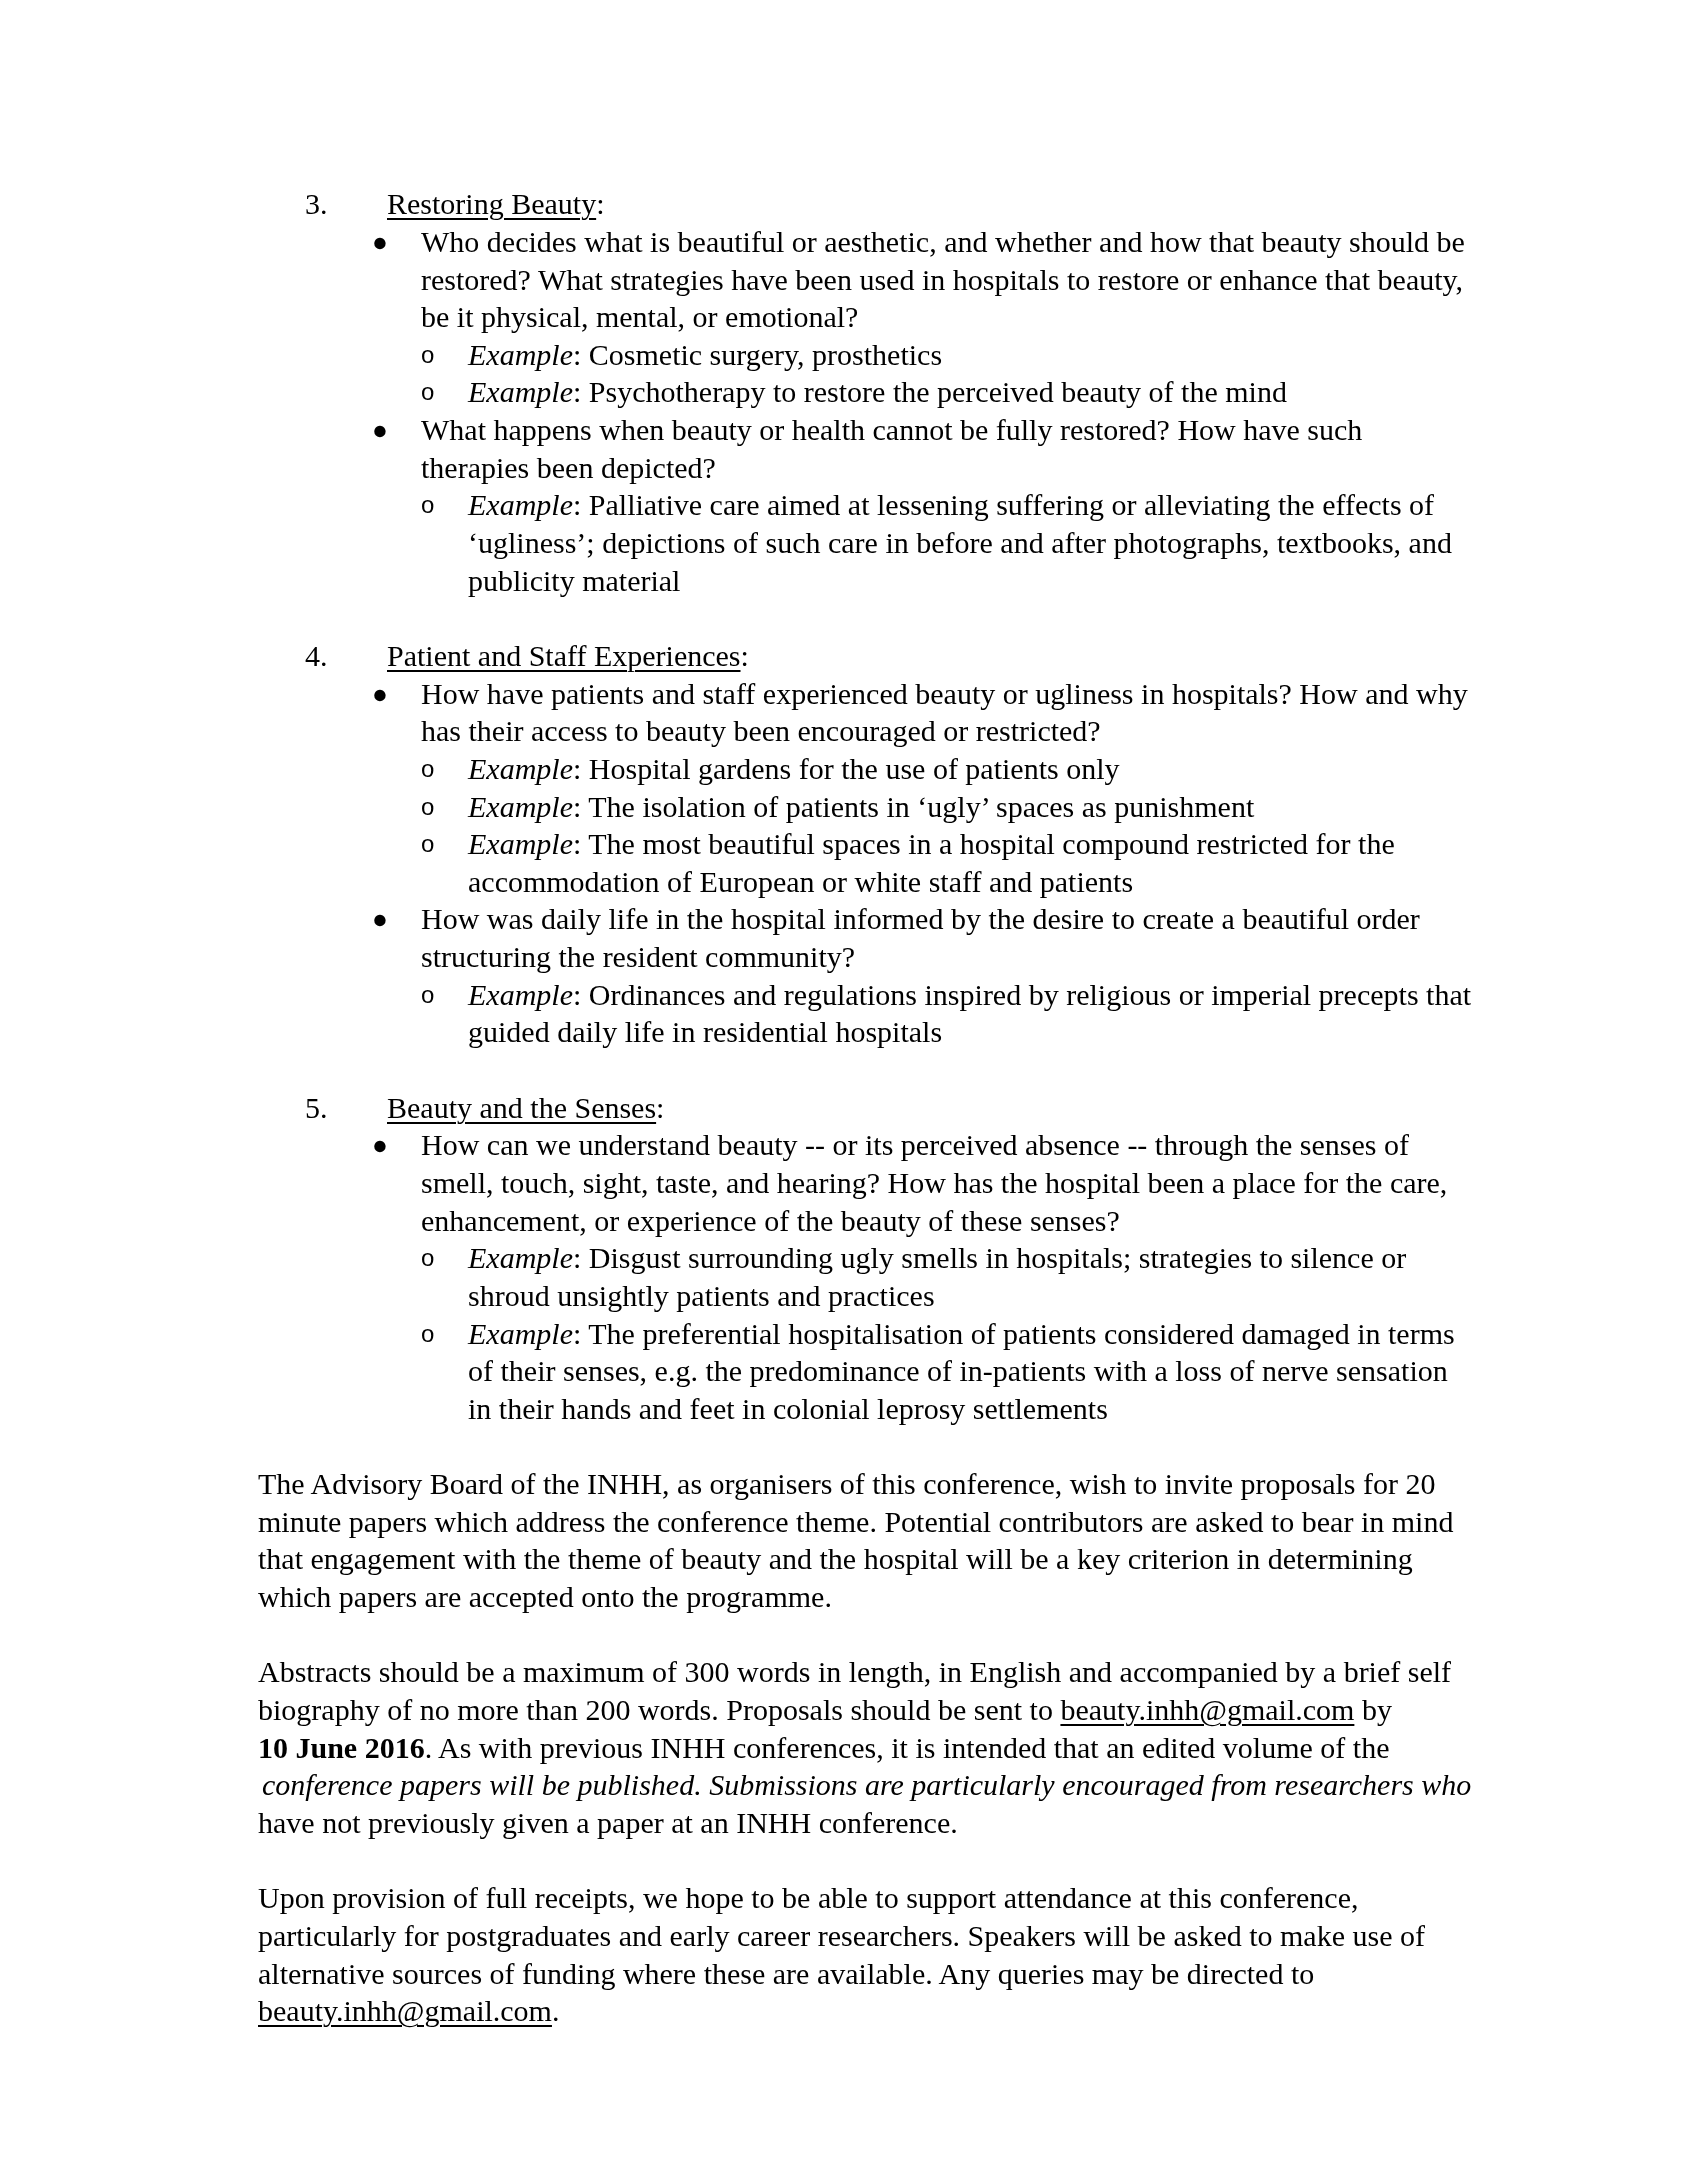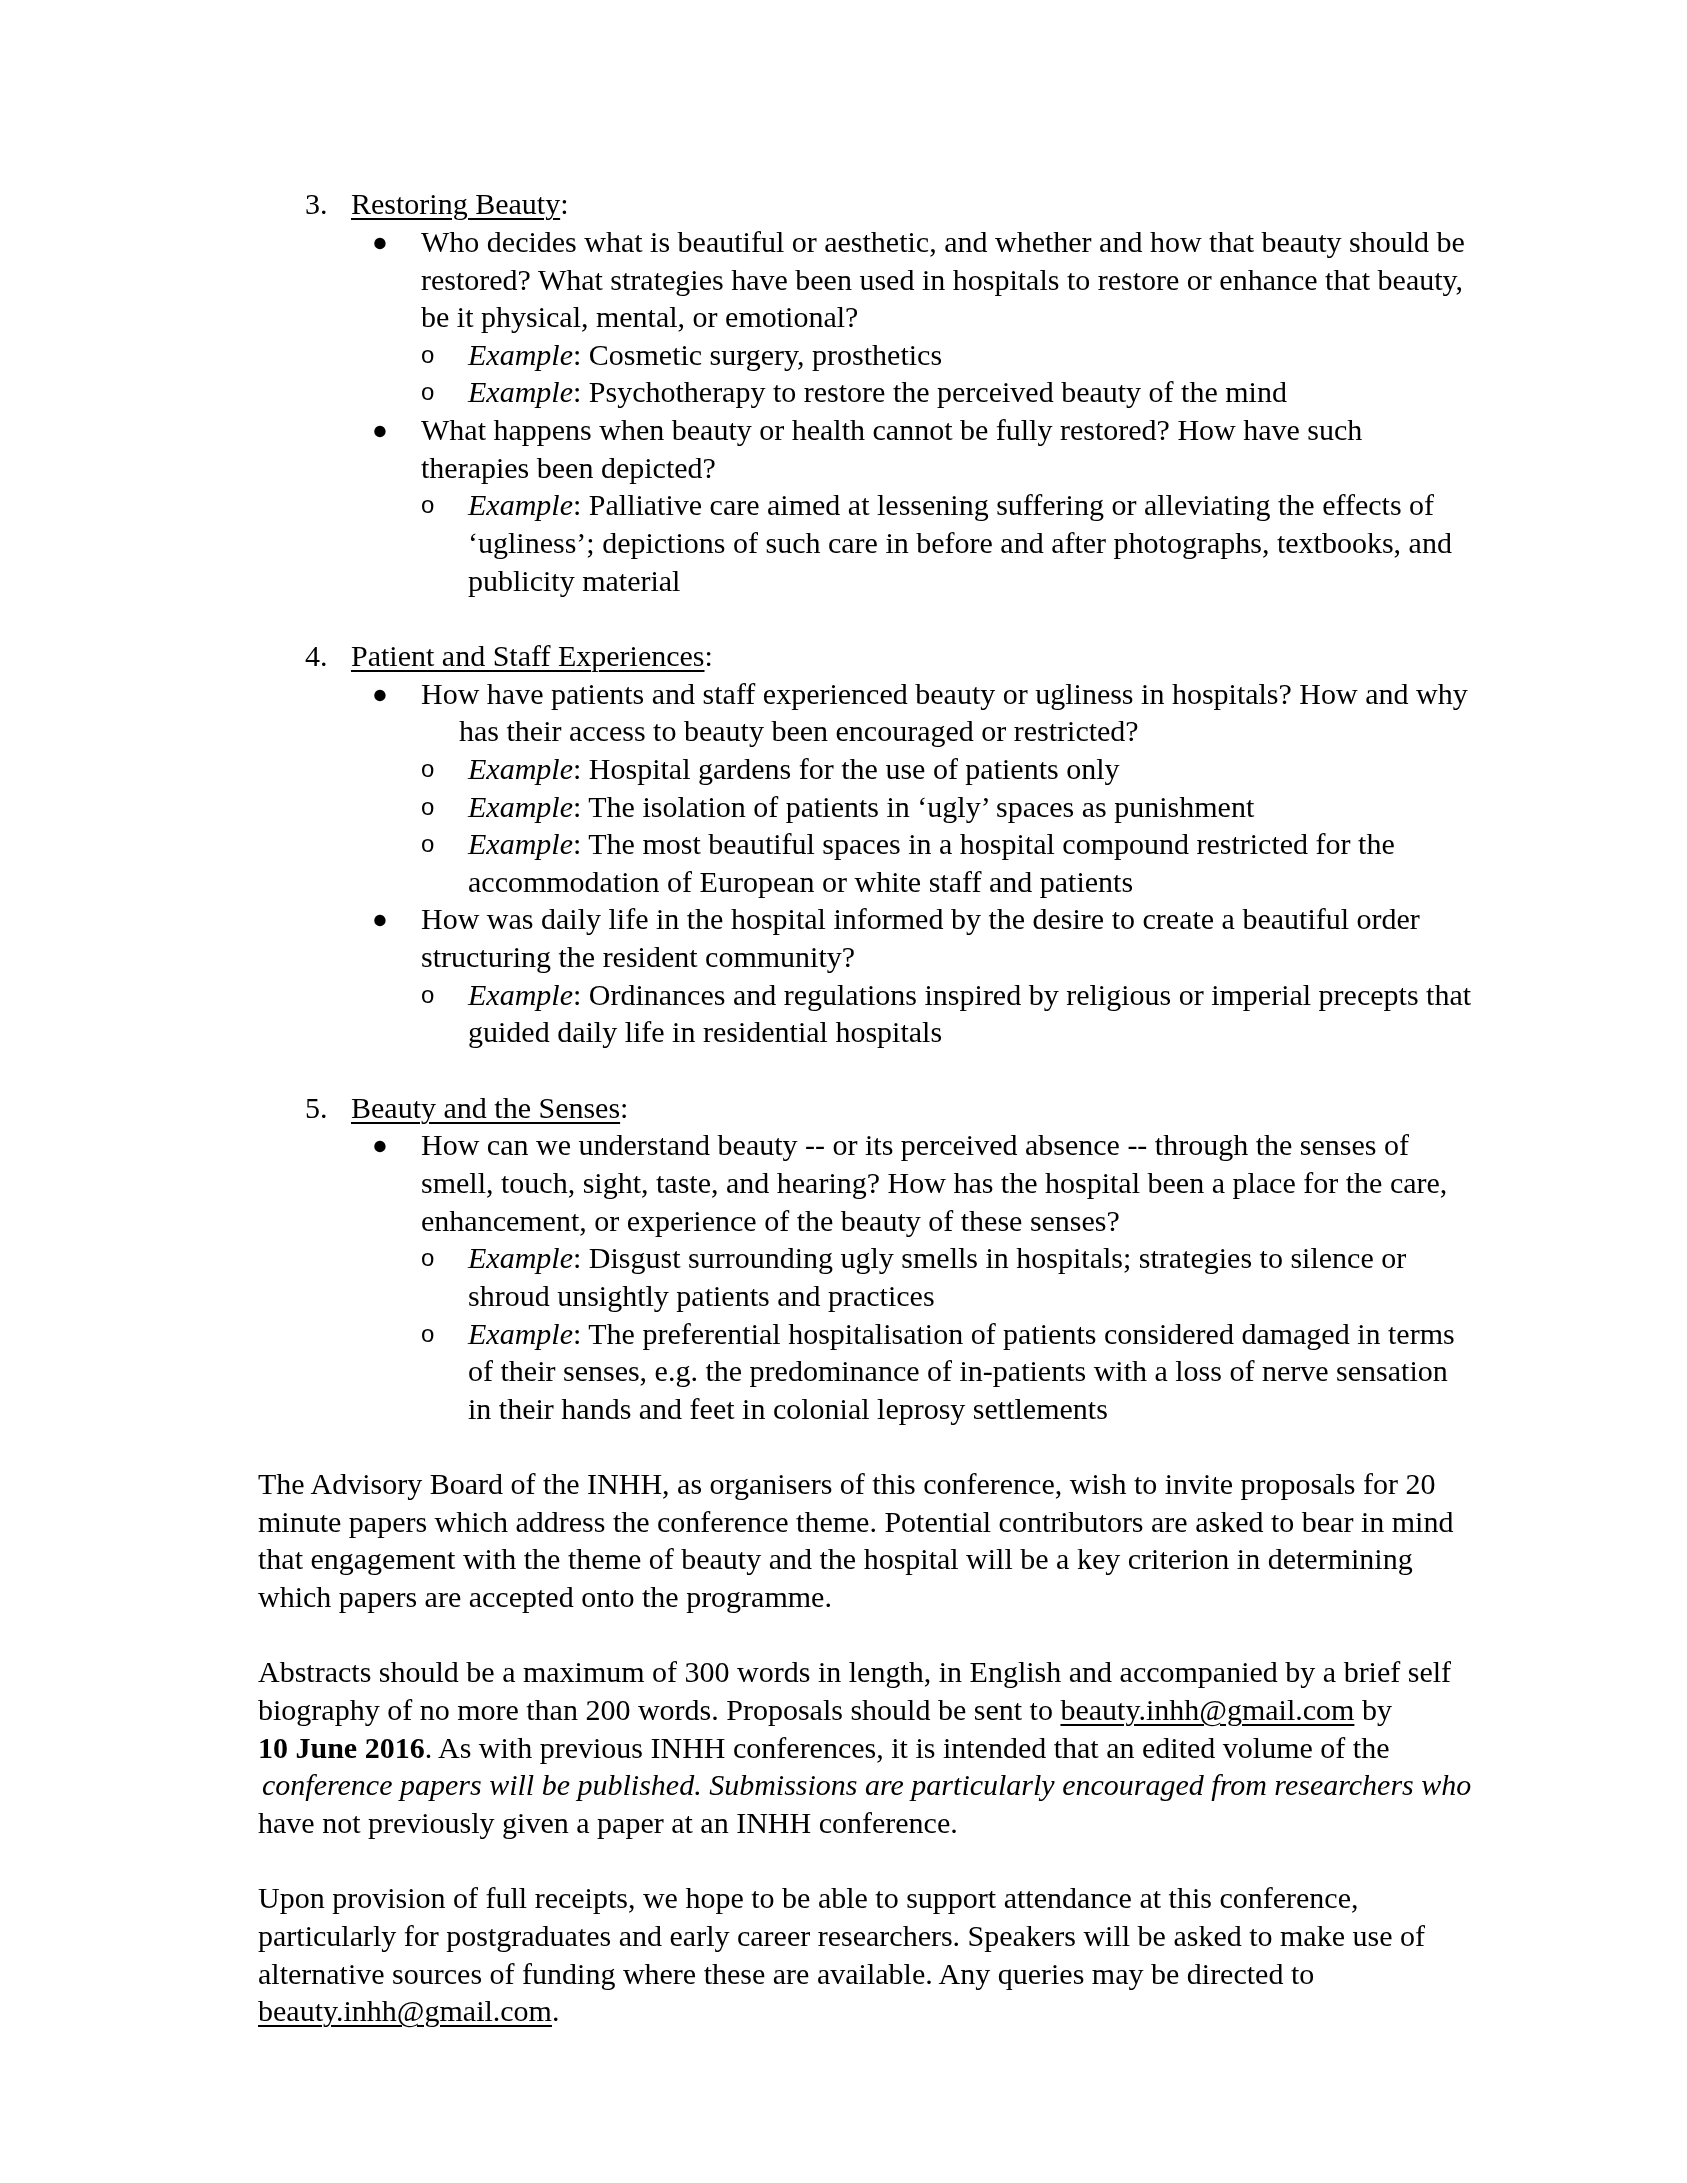--- a/index.html
+++ b/index.html
@@ -5,21 +5,21 @@
     html, body { margin: 0; padding: 0; background: #ffffff; }
     body {
       width: 1687px; height: 2183px; position: relative; overflow: hidden;
       font-family: "Liberation Serif", "DejaVu Serif", serif;
       font-size: 30px; line-height: 38px; color: #000;
     }
     .page { position: absolute; left: 0; top: 0; width: 1687px; }
     .line { position: absolute; white-space: nowrap; }
     .num { position: absolute; left: 305px; }
     .head { position: absolute; left: 351px; }
-    .head u { text-underline-offset: 4px; text-decoration-thickness: 2px; }
+    .head u { text-underline-offset: 4px; text-decoration-thickness: 2px; margin-left: 36px; }
     .bullet { position: absolute; left: 372px; font-size: 26.5px; }
     .btext { position: absolute; left: 421px; }
     .sub { position: absolute; left: 421px; font-family: "Liberation Sans", sans-serif; font-size: 24px; }
     .stext { position: absolute; left: 468px; }
     .para { position: absolute; left: 258px; }
     i { font-style: italic; }
     b { font-weight: bold; }
     .link { text-decoration: underline; text-underline-offset: 4px; text-decoration-thickness: 2px; }
   </style>
 </head>
@@ -66,21 +66,21 @@
       <span class="stext">publicity material</span>
     </div>
     <div class="line" style="top: 637px; left: 0px; width: 1687px; height: 38px;">
       <span class="num">4.</span>
       <span class="head"><u>Patient and Staff Experiences</u><span>:</span></span>
     </div>
     <div class="line" style="top: 675px; left: 0px; width: 1687px; height: 38px;">
       <span class="bullet">●</span>
       <span class="btext">How have patients and staff experienced beauty or ugliness in hospitals?  How and why</span>
     </div>
-    <div class="line" style="top: 712px; left: 0px; width: 1347px; height: 38px; margin-left: 38px;">
+    <div class="line" style="top: 712px; left: 0px; width: 1347px; height: 38px;">
       <span class="btext">has their access to beauty been encouraged or restricted?</span>
     </div>
     <div class="line" style="top: 750px; left: 0px; width: 1687px; height: 38px;">
       <span class="sub">o</span>
       <span class="stext"><i>Example</i><span>: Hospital gardens for the use of patients only</span></span>
     </div>
     <div class="line" style="top: 788px; left: 0px; width: 1687px; height: 38px;">
       <span class="sub">o</span>
       <span class="stext"><i>Example</i><span>: The isolation of patients in ‘ugly’ spaces as punishment</span></span>
     </div>

